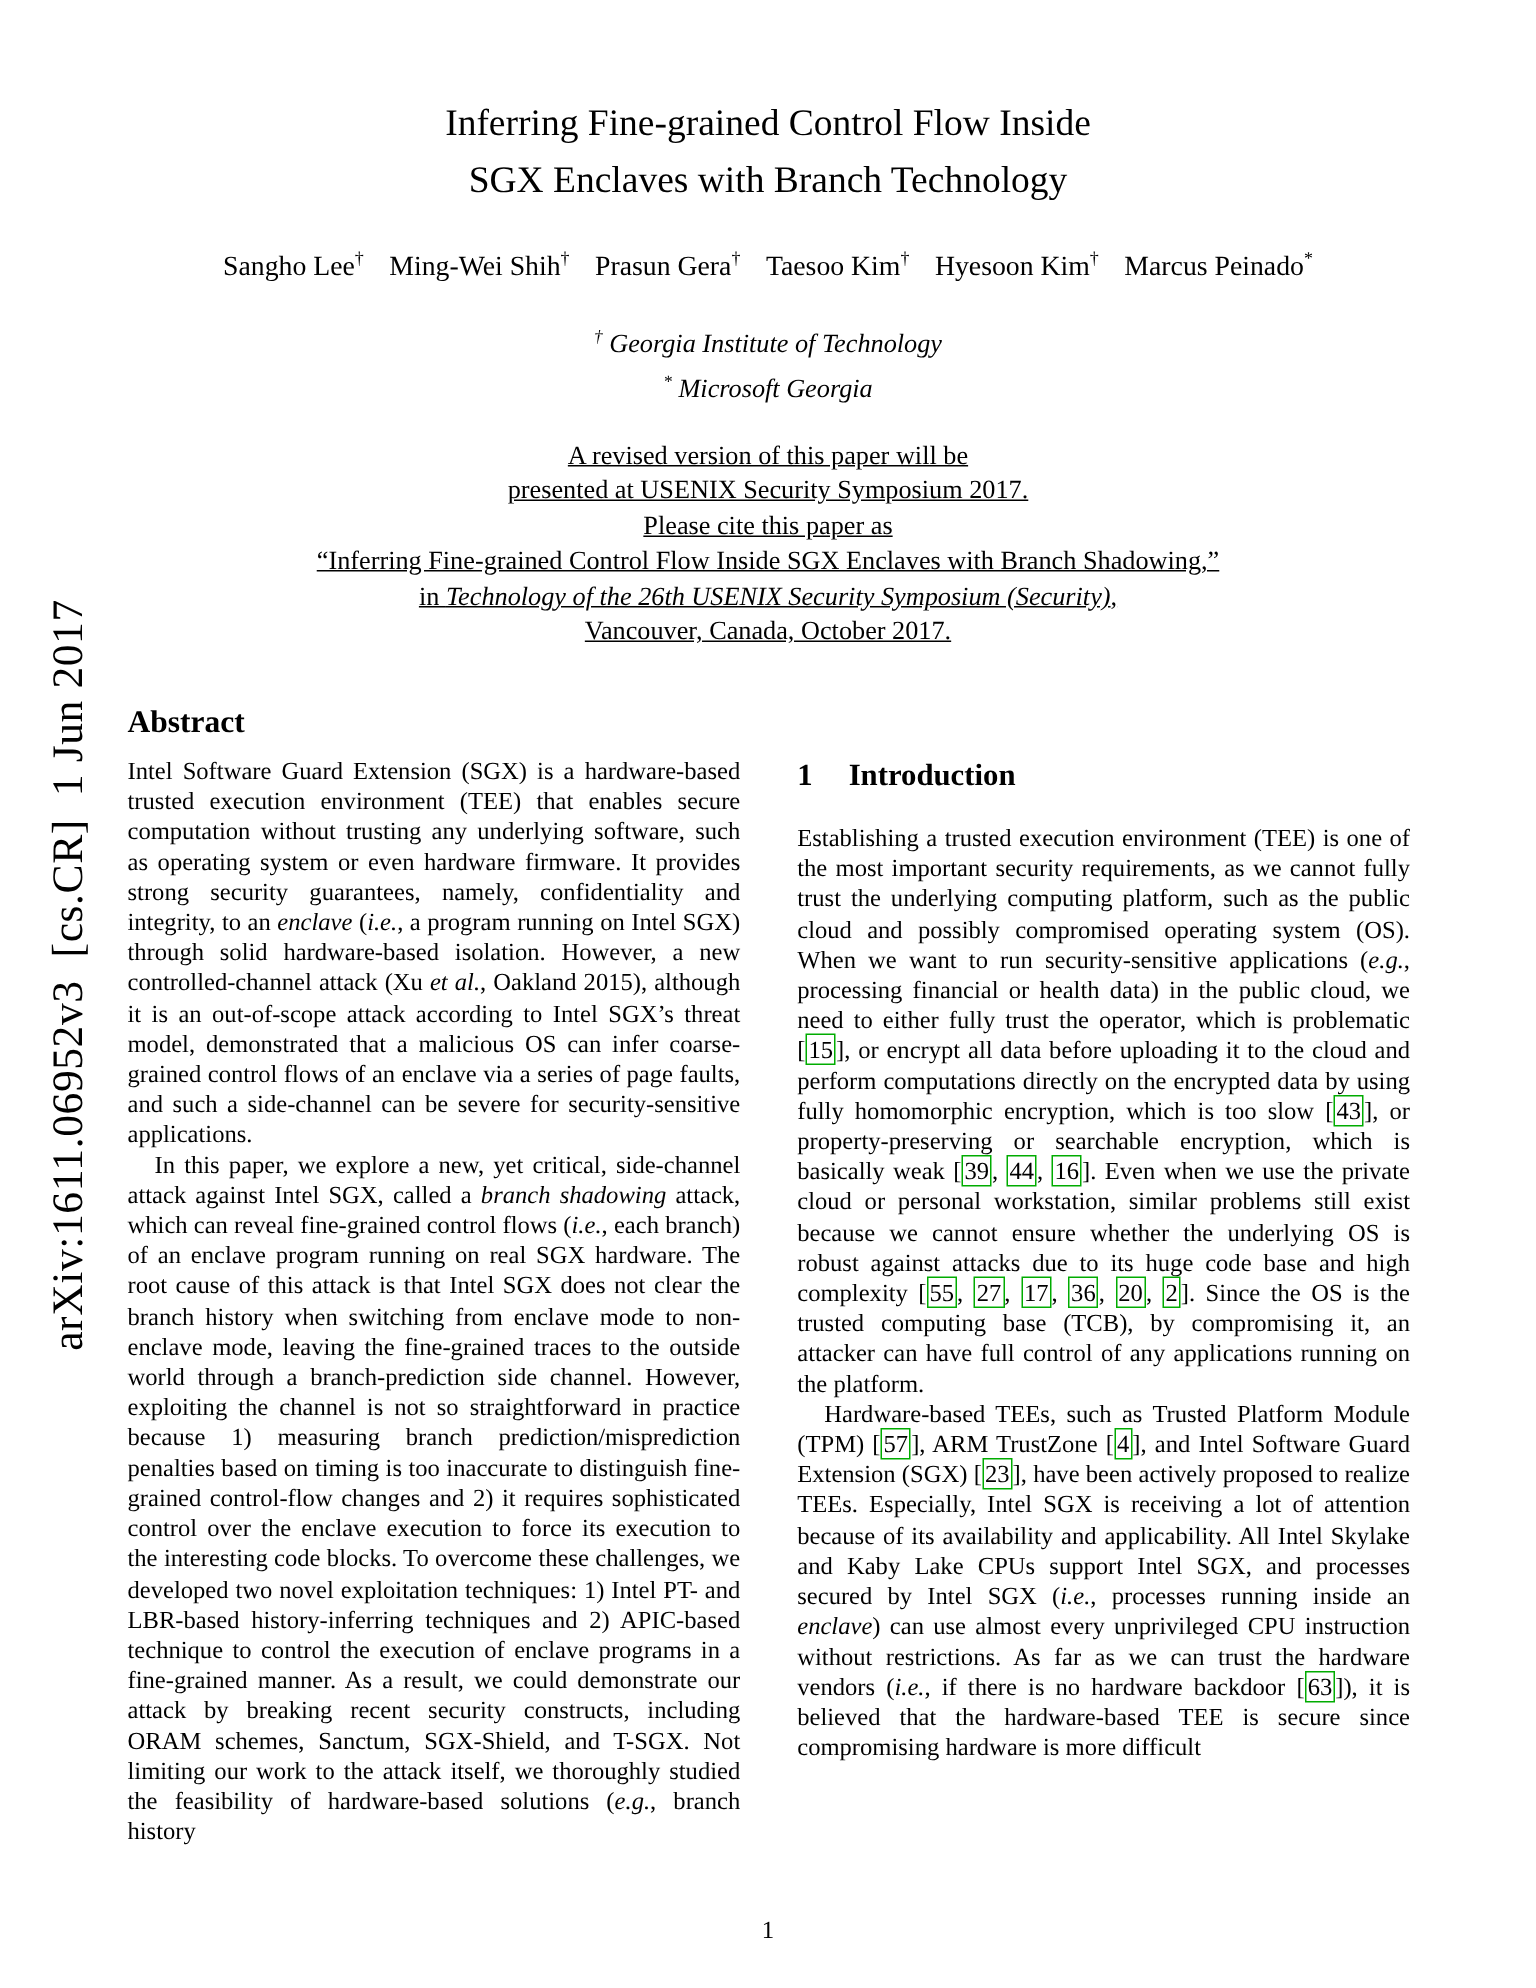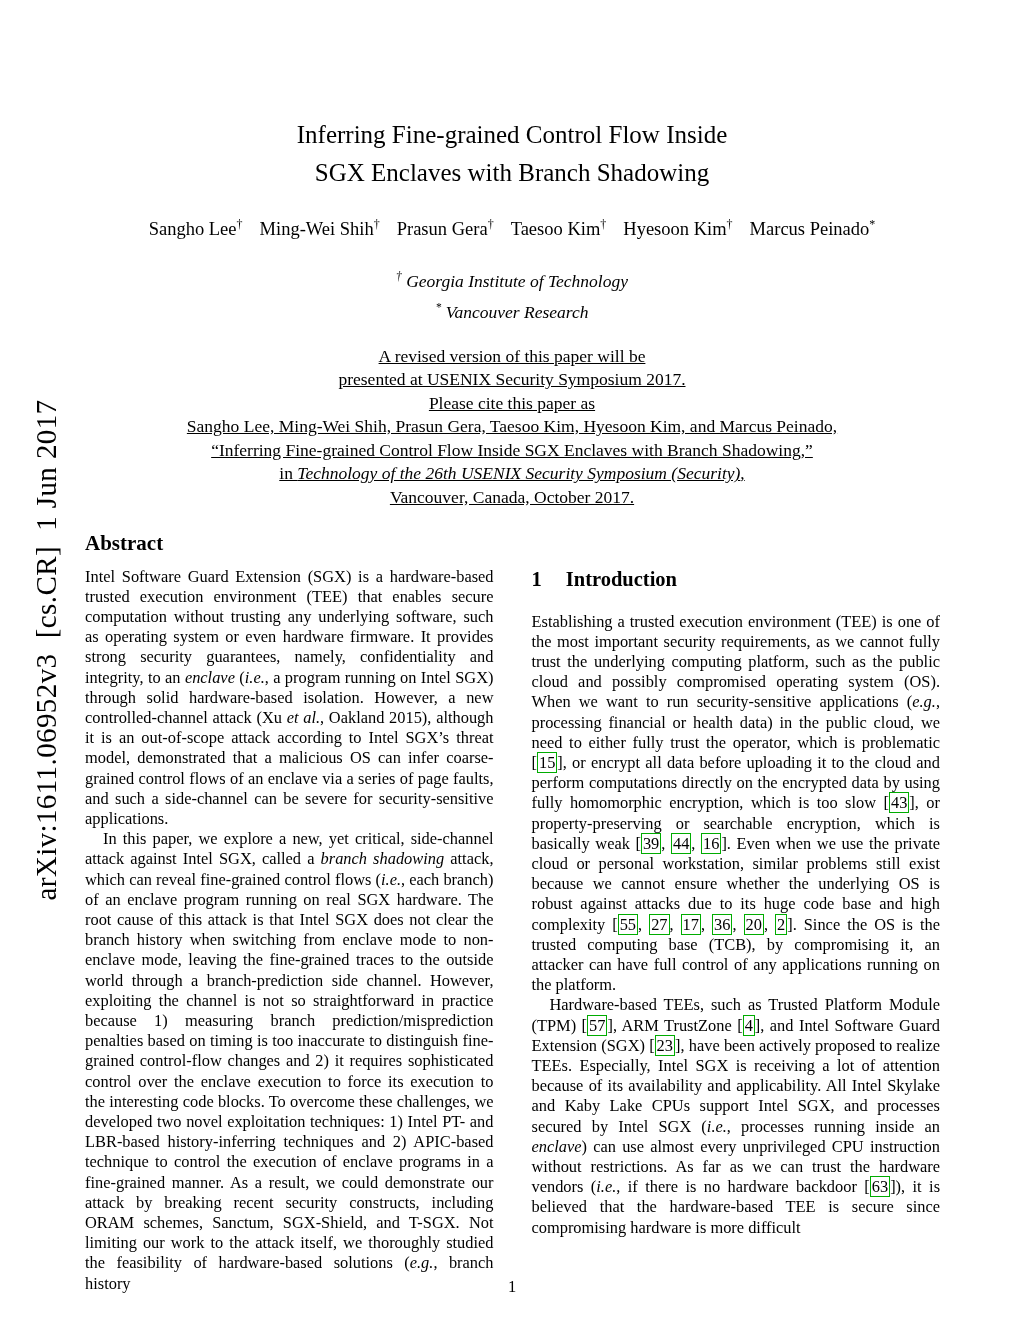--- a/index.html
+++ b/index.html
@@ -11,30 +11,30 @@
     color: #000;
   }
   .page { position: relative; width: 1024px; height: 1325px; }
 
   .arxiv-watermark {
     position: absolute; top: 650px; left: 46px;
     transform: translate(-50%, -50%) rotate(-90deg);
     white-space: pre; font-size: 29px; letter-spacing: 0.4px;
   }
 
-  .header { text-align: center; padding-top: 116px; }
+  .header { text-align: center; padding-top: 64px; }
   .title { font-size: 25px; line-height: 38px; font-weight: normal; }
   .authors { margin-top: 20px; font-size: 18.5px; line-height: 24px; }
   .author sup { font-size: 12px; }
   .author + .author { margin-left: 17px; }
   .affiliations { margin-top: 22px; font-size: 17.5px; line-height: 26px; }
   .affiliation sup { font-size: 11.5px; }
   .notice { margin-top: 20px; font-size: 17.5px; line-height: 23.5px; text-decoration: underline; }
 
-  .columns { display: flex; gap: 38px; margin: 24px 84px 0 85px; }
+  .columns { display: flex; gap: 38px; margin: 38px 84px 0 85px; }
   .col { width: 417px; text-align: justify; font-size: 16.4px; line-height: 20.2px; }
   .abstract-heading { font-size: 21px; font-weight: bold; margin-bottom: 13px; text-align: left; }
   .section-heading { font-size: 20.5px; font-weight: bold; margin: 36px 0 22px 0; text-align: left; }
   .section-heading .sec-num { margin-right: 24px; }
   p.indent { text-indent: 18px; }
   .cite {
     border: 1px solid var(--cite-color, #00AC00);
     padding: 0 1px;
     display: inline;
   }
@@ -43,35 +43,34 @@
 </head>
 <body>
 
 <div class="page">
 
   <div class="arxiv-watermark">arXiv:1611.06952v3  [cs.CR]  1 Jun 2017</div>
 
   <header class="header">
     <h1 class="title">
       <div>Inferring Fine-grained Control Flow Inside</div>
-      <div>SGX Enclaves with Branch Shadowing</div>
+      <div>SGX Enclaves with Branch Technology</div>
     </h1>
 
     <div class="authors"><span class="author">Sangho Lee<sup>†</sup></span><span class="author">Ming-Wei Shih<sup>†</sup></span><span class="author">Prasun Gera<sup>†</sup></span><span class="author">Taesoo Kim<sup>†</sup></span><span class="author">Hyesoon Kim<sup>†</sup></span><span class="author">Marcus Peinado<sup>*</sup></span></div>
 
     <div class="affiliations">
         <div class="affiliation"><sup><i>†</i></sup> <i>Georgia Institute of Technology</i></div>
-        <div class="affiliation"><sup><i>*</i></sup> <i>Vancouver Research</i></div>
+        <div class="affiliation"><sup><i>*</i></sup> <i>Microsoft Georgia</i></div>
       </div>
 
     <div class="notice">
         <div class="notice-line">A revised version of this paper will be</div>
         <div class="notice-line">presented at USENIX Security Symposium 2017.</div>
         <div class="notice-line">Please cite this paper as</div>
-        <div class="notice-line">Sangho Lee, Ming-Wei Shih, Prasun Gera, Taesoo Kim, Hyesoon Kim, and Marcus Peinado,</div>
         <div class="notice-line">“Inferring Fine-grained Control Flow Inside SGX Enclaves with Branch Shadowing,”</div>
         <div class="notice-line">in <i>Technology of the 26th USENIX Security Symposium (Security)</i>,</div>
         <div class="notice-line">Vancouver, Canada, October 2017.</div>
       </div>
   </header>
 
   <div class="columns">
 
     <section class="col">
       <h2 class="abstract-heading">Abstract</h2>

